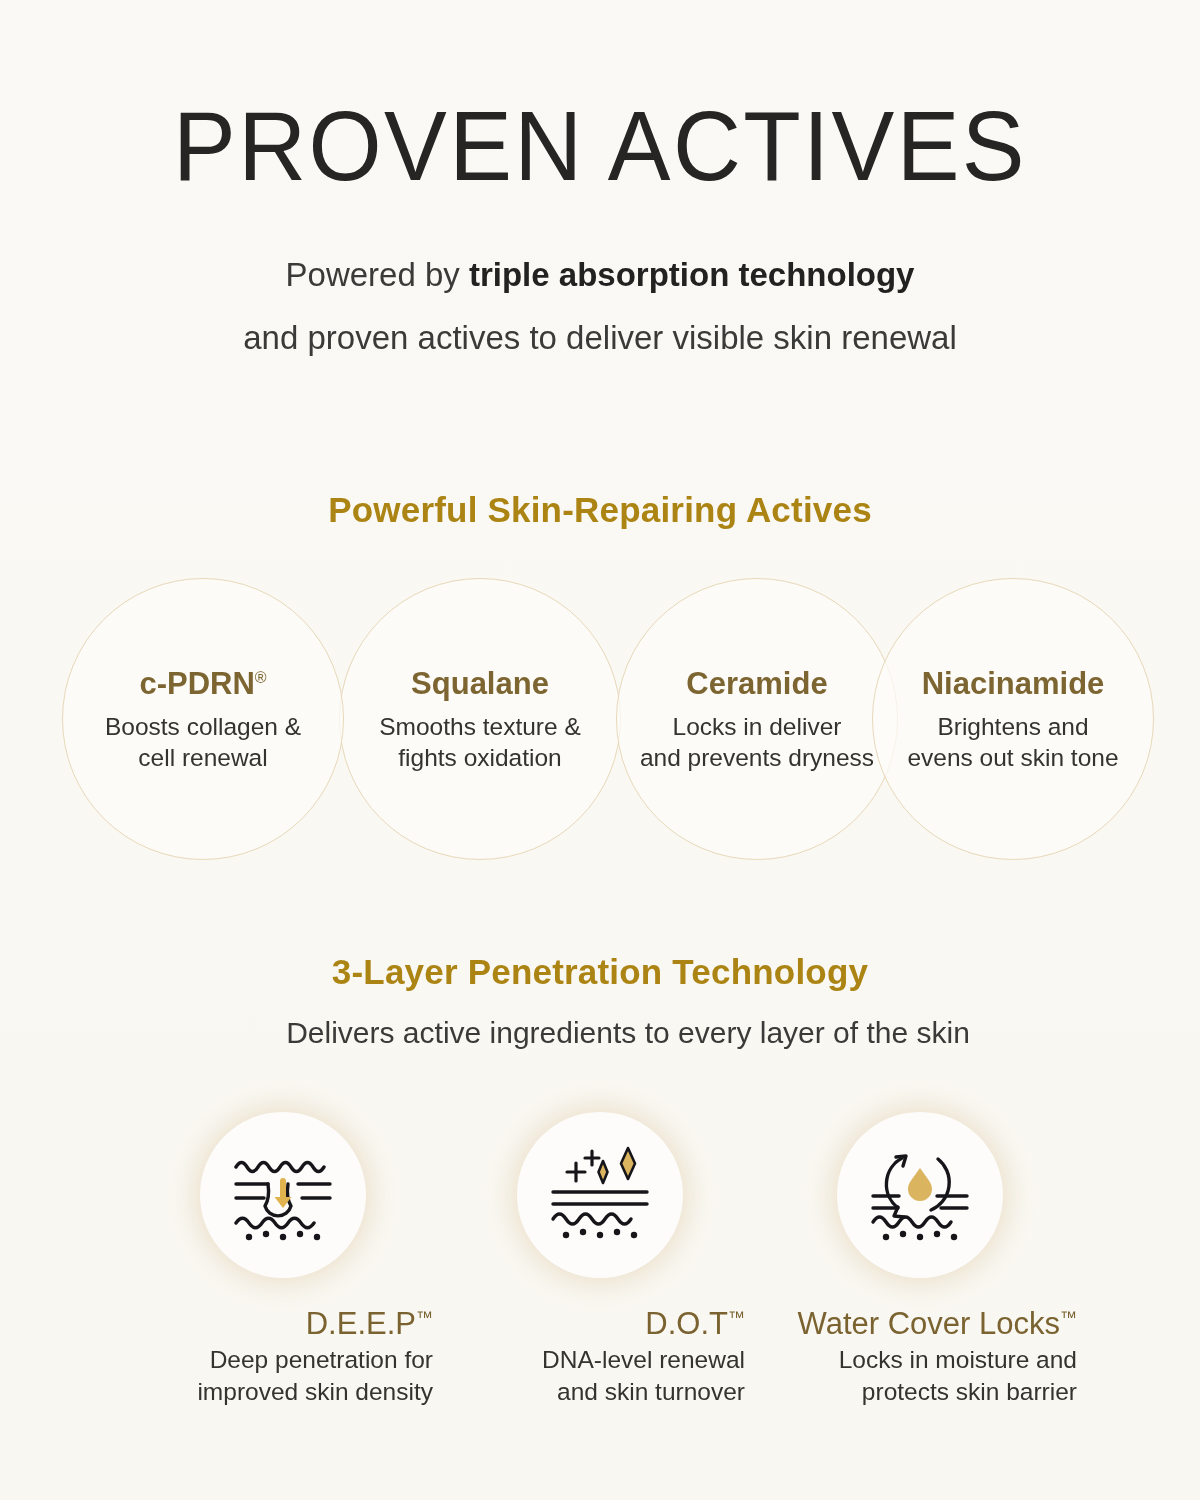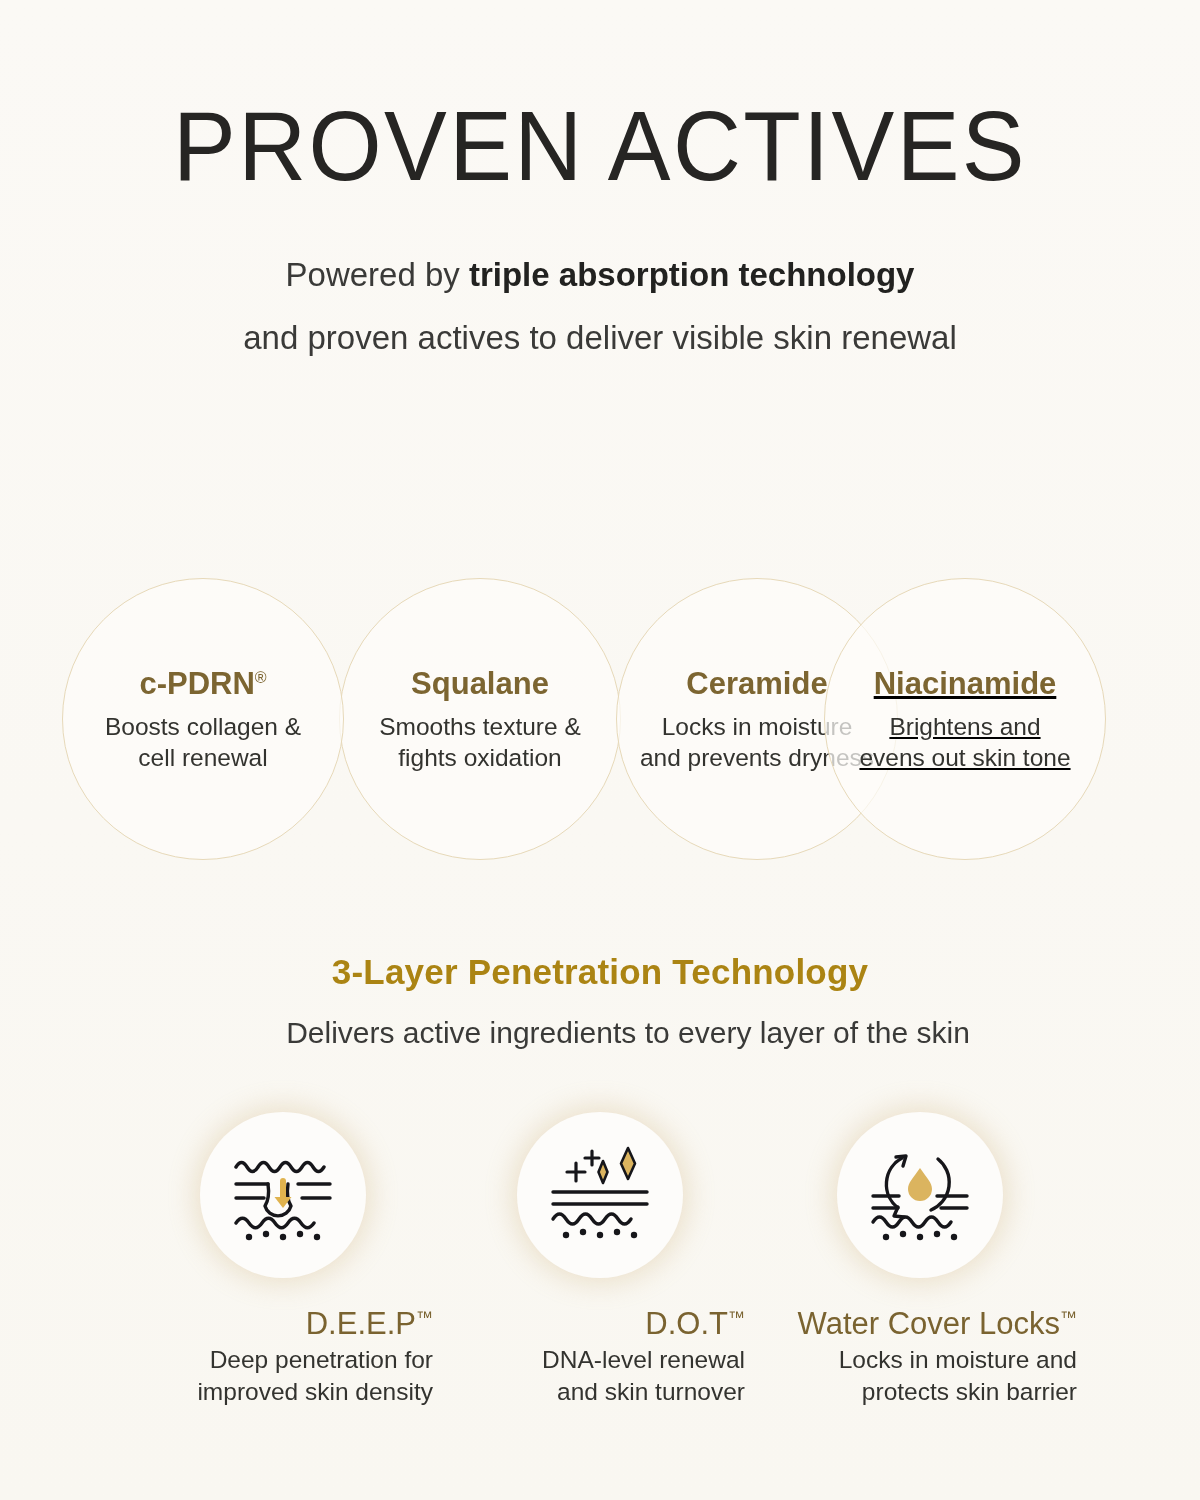--- a/index.html
+++ b/index.html
@@ -117,21 +117,21 @@
     font-size: 24.5px;
     line-height: 31px;
     color: #33332f;
     text-align: center;
     white-space: pre-line;
     font-weight: 400;
   }
   #ing-0 { left: 62px;  }
   #ing-1 { left: 339px; }
   #ing-2 { left: 616px; }
-  #ing-3 { left: 824px; text-decoration: underline; }
+  #ing-3 { left: 872px; }
 
   
   .tech-row {
     position: absolute;
     top: 1112px;
     left: 0;
     width: 1200px;
     height: 370px;
   }
   .tech-item {
@@ -182,38 +182,39 @@
 
 <div class="page">
 
   <div class="hero-title">PROVEN ACTIVES</div>
 
   <div class="hero-sub">
     <div><span>Powered by </span><b>triple absorption technology</b></div>
     <div>and proven actives to deliver visible skin renewal</div>
   </div>
 
+  <div id="actives-heading" class="sec-heading">Powerful Skin-Repairing Actives</div>
 
   <div class="circles">
 
     <div id="ing-1" class="ing-circle">
       <div class="ing-name"><span>Squalane</span><sup></sup></div>
       <div class="ing-desc">Smooths texture &amp;
 fights oxidation</div>
     </div>
 
     <div id="ing-0" class="ing-circle">
       <div class="ing-name"><span>c-PDRN</span><sup>®</sup></div>
       <div class="ing-desc">Boosts collagen &amp;
 cell renewal</div>
     </div>
 
     <div id="ing-2" class="ing-circle">
       <div class="ing-name"><span>Ceramide</span><sup></sup></div>
-      <div class="ing-desc">Locks in moisture
+      <div class="ing-desc">Locks in deliver
 and prevents dryness</div>
     </div>
 
     <div id="ing-3" class="ing-circle">
       <div class="ing-name"><span>Niacinamide</span><sup></sup></div>
       <div class="ing-desc">Brightens and
 evens out skin tone</div>
     </div>
 
   </div>

